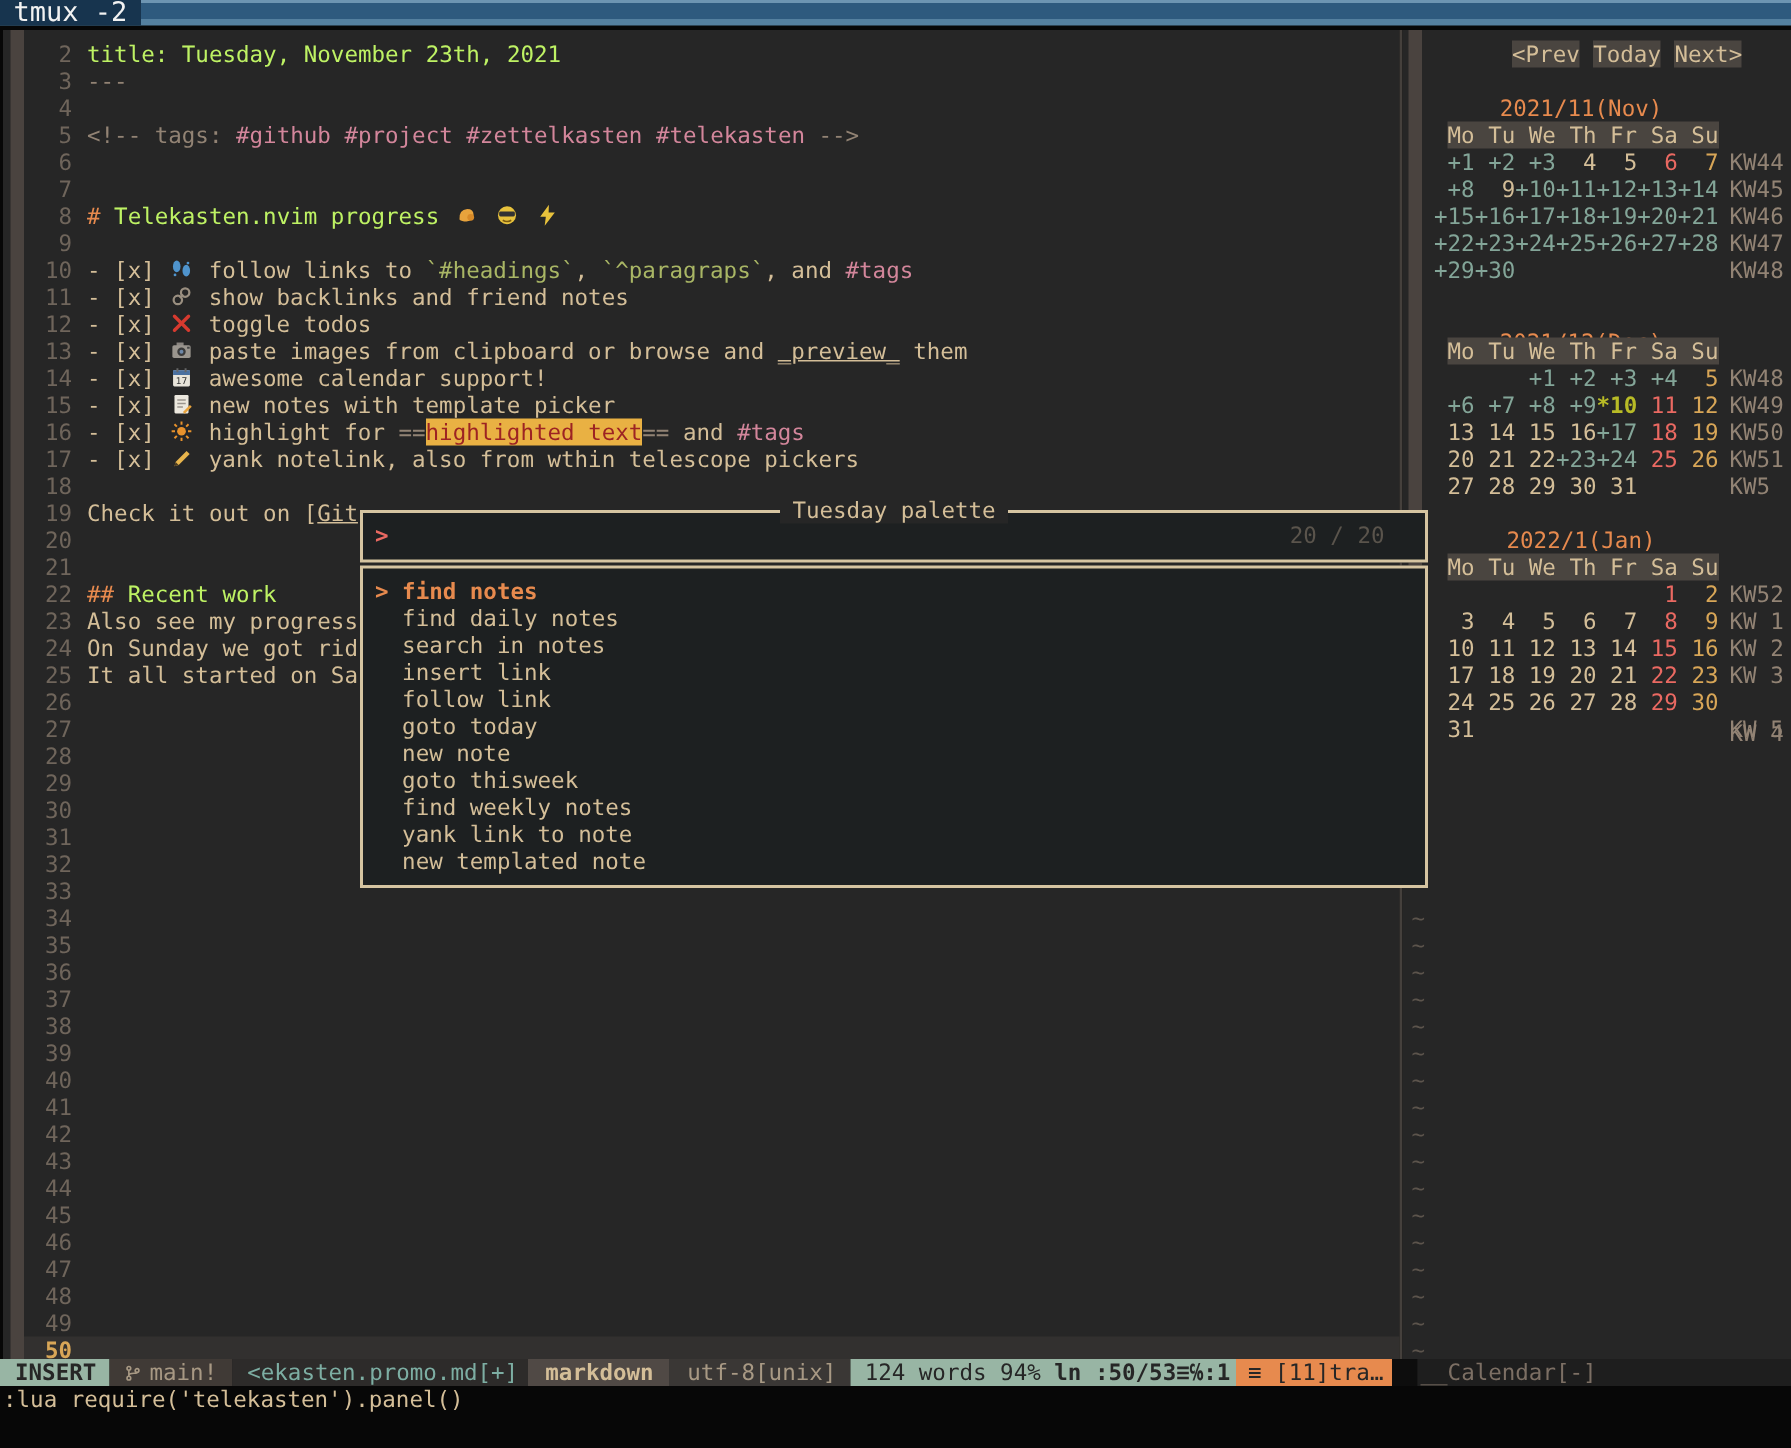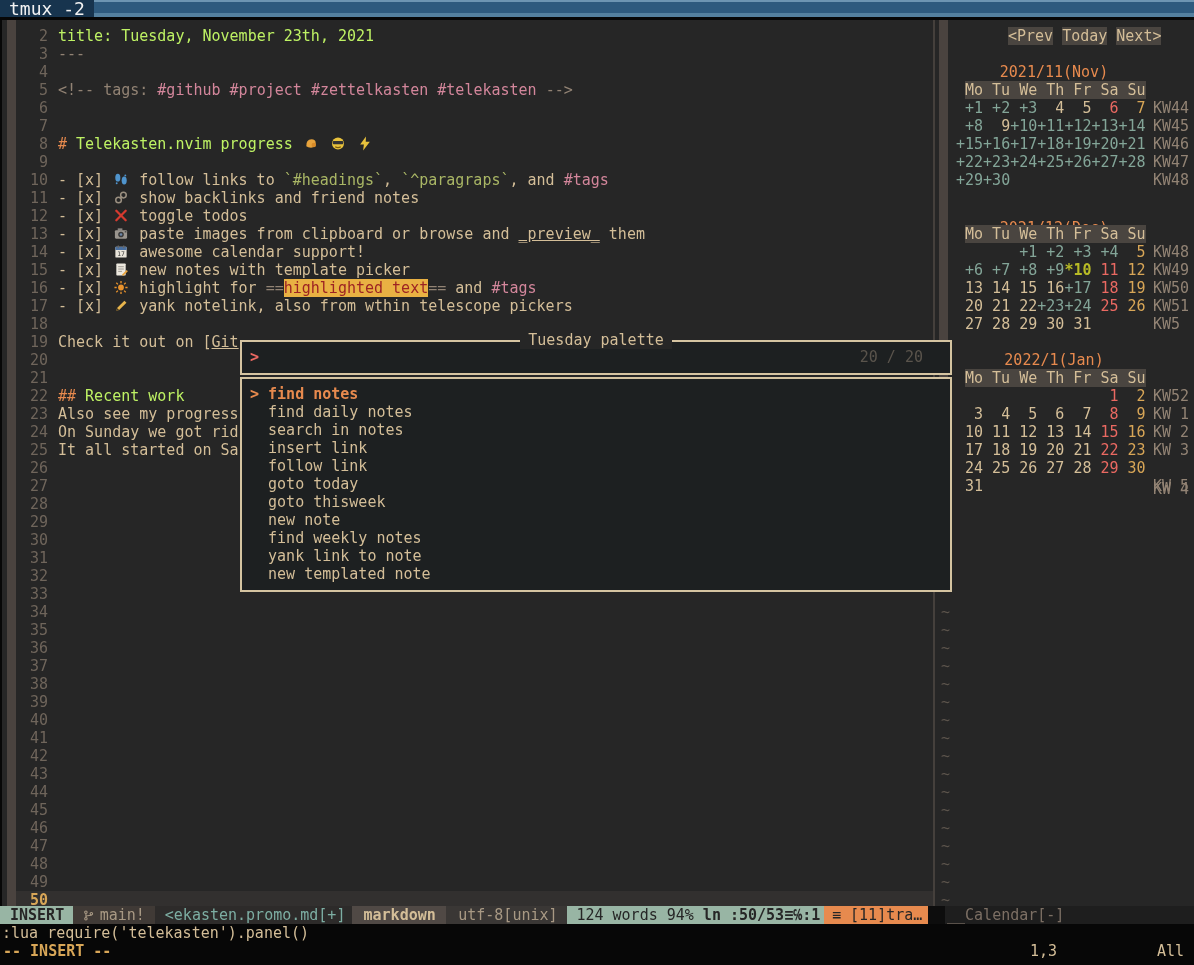--- a/index.html
+++ b/index.html
@@ -259,22 +259,22 @@
     </div>
     <div class="p-title"><span>Tuesday palette</span></div>
     <div class="p-box p-list">
       <div class="p-items" id="palette-items">
           <div class="p-item sel">&gt; find notes</div>
           <div class="p-item">  find daily notes</div>
           <div class="p-item">  search in notes</div>
           <div class="p-item">  insert link</div>
           <div class="p-item">  follow link</div>
           <div class="p-item">  goto today</div>
+          <div class="p-item">  new note</div>
           <div class="p-item">  goto thisweek</div>
-          <div class="p-item">  new note</div>
           <div class="p-item">  find weekly notes</div>
           <div class="p-item">  yank link to note</div>
           <div class="p-item">  new templated note</div>
         </div>
     </div>
   </div>
 
   <div class="statusline">
     <div class="sl sl-mode">INSERT</div>
     <div class="sl sl-branch">
@@ -293,19 +293,14 @@
     <div class="sl sl-ft">markdown</div>
     <div class="sl sl-enc">utf-8[unix]</div>
     <div class="sl sl-words"><span>124 words 94% </span><b>ln :50/53≡℅:1</b></div>
     <div class="sl sl-trouble">≡ [11]tra…</div>
     <div class="sl sl-blackgap"></div>
     <div class="sl sl-calstatus">__Calendar[-]</div>
   </div>
 
   <div class="cmdline">:lua require('telekasten').panel()</div>
 
-  <div class="rulerline">
-    <span class="mode-msg">-- INSERT --</span>
-    <span class="ruler-pos">1,3</span>
-    <span class="ruler-scroll">All</span>
-  </div>
 
 </div>
 
 </body></html>

